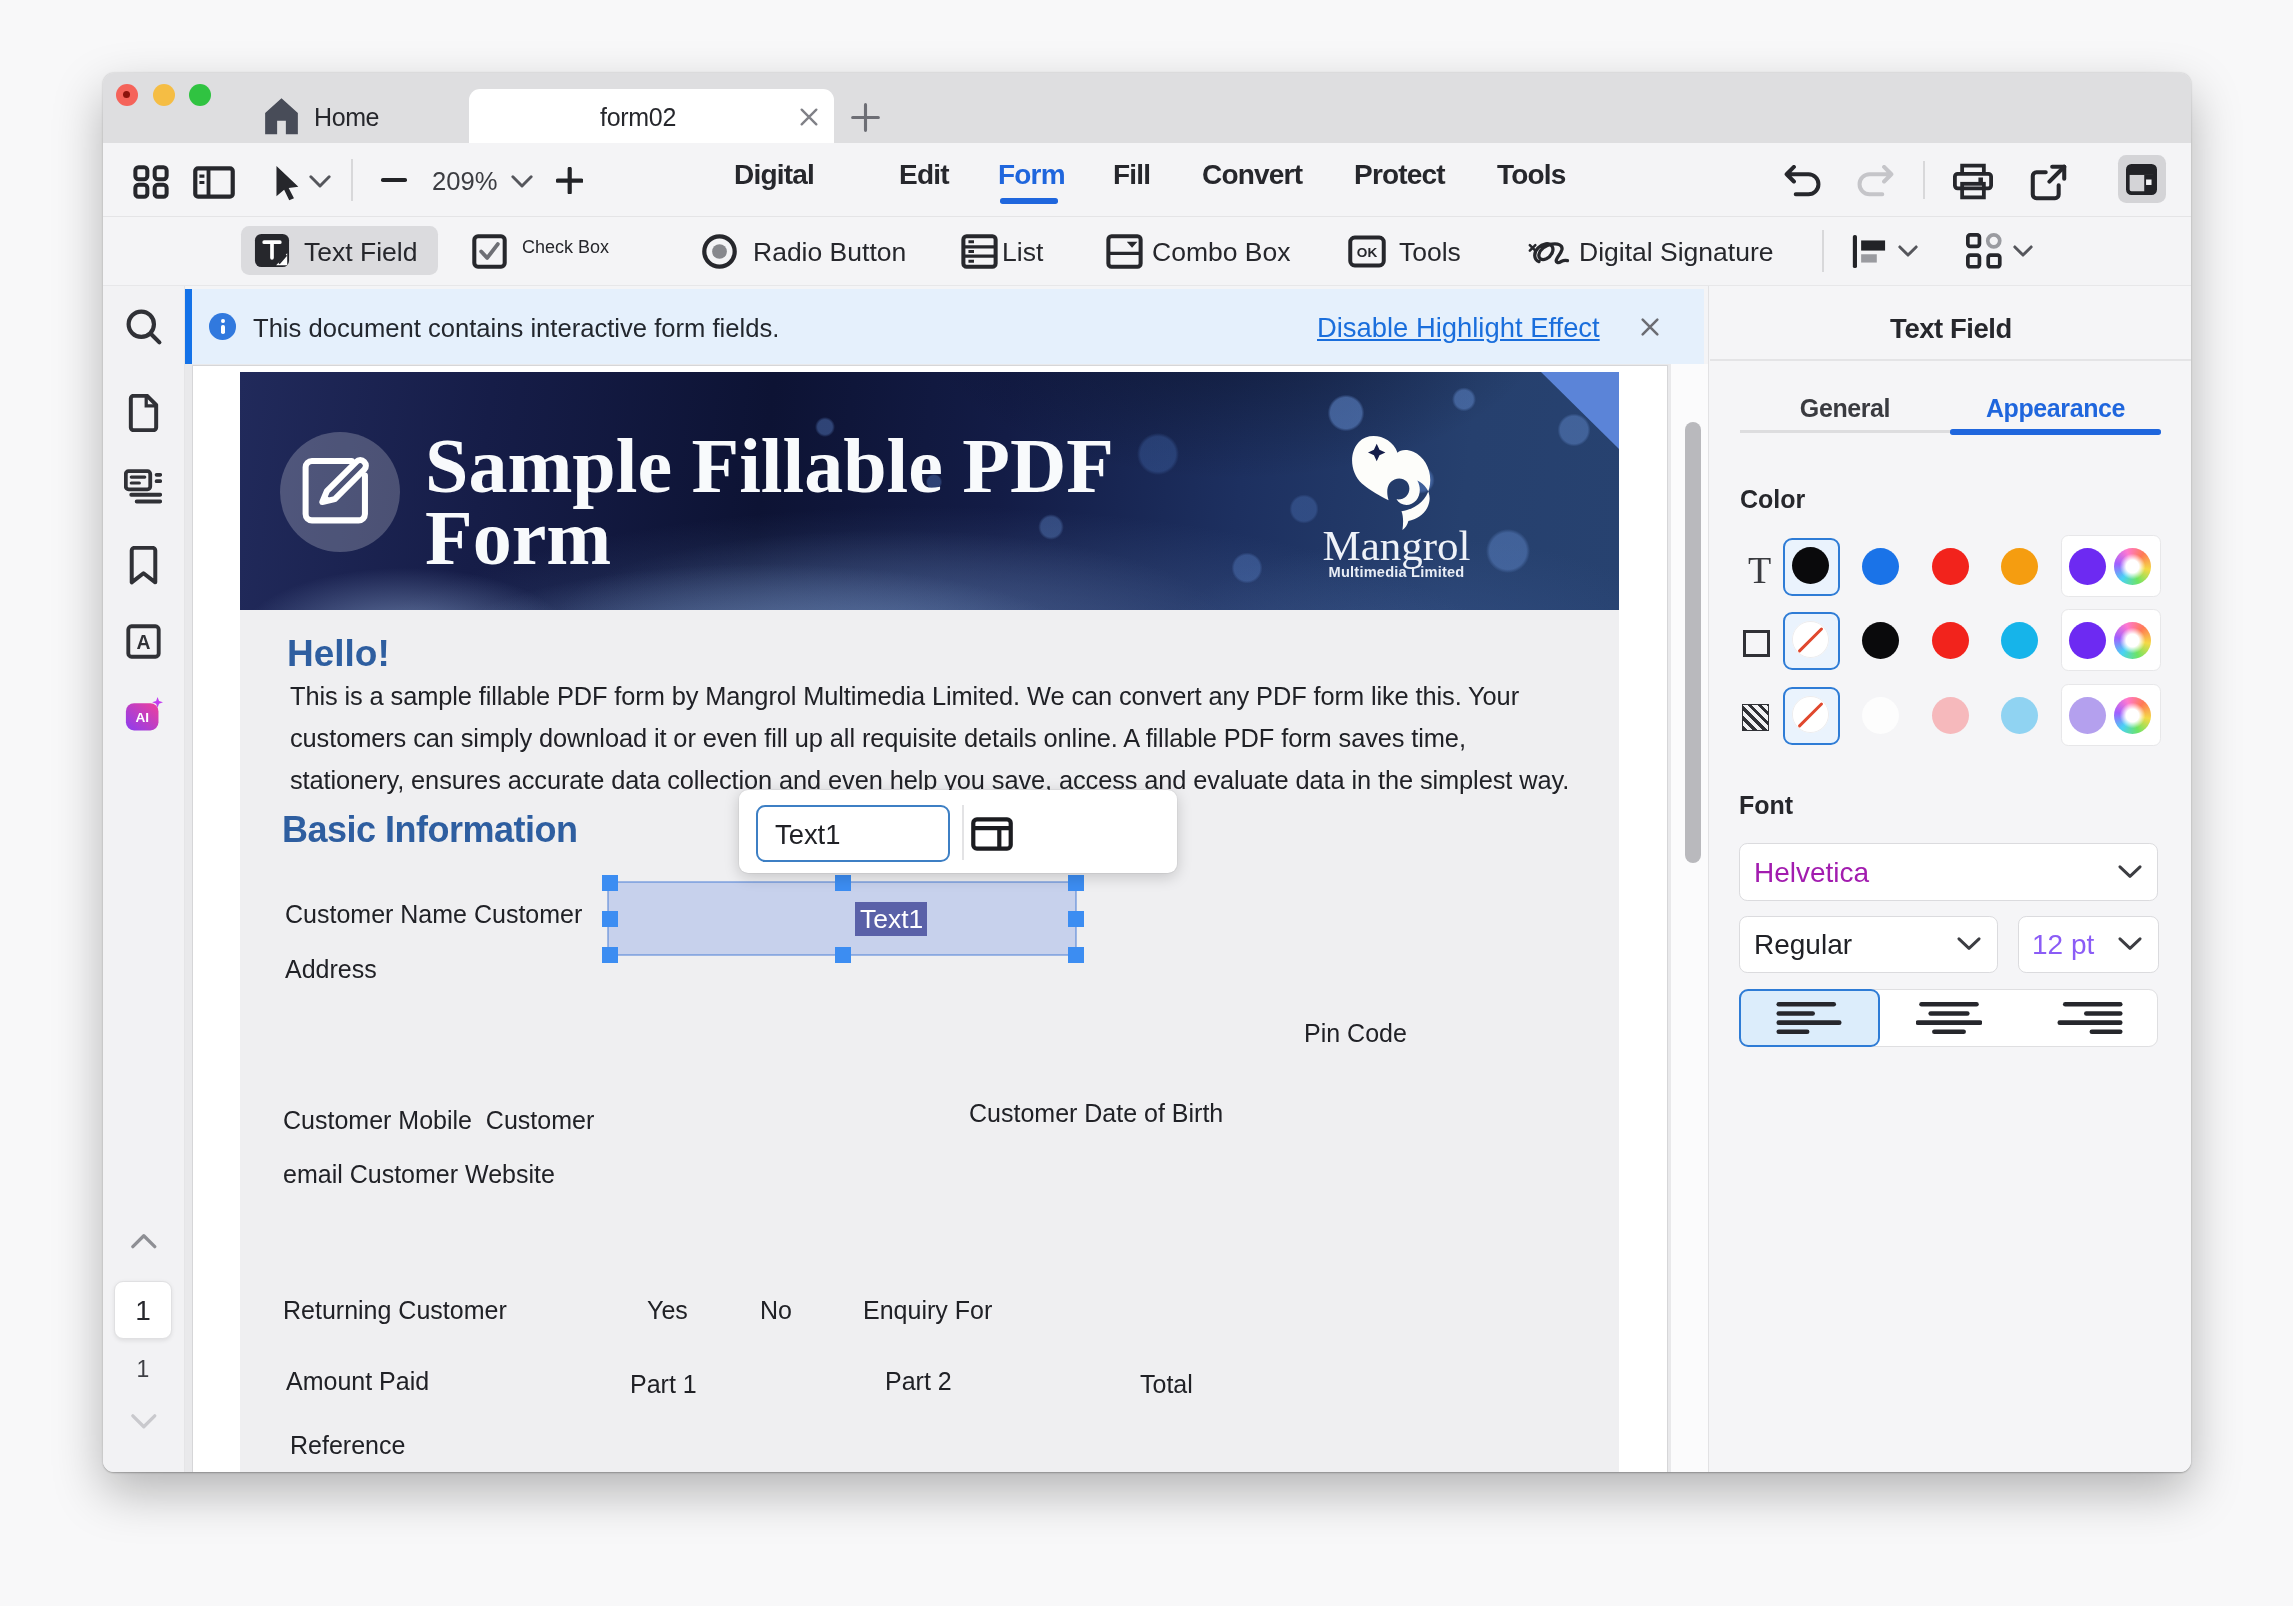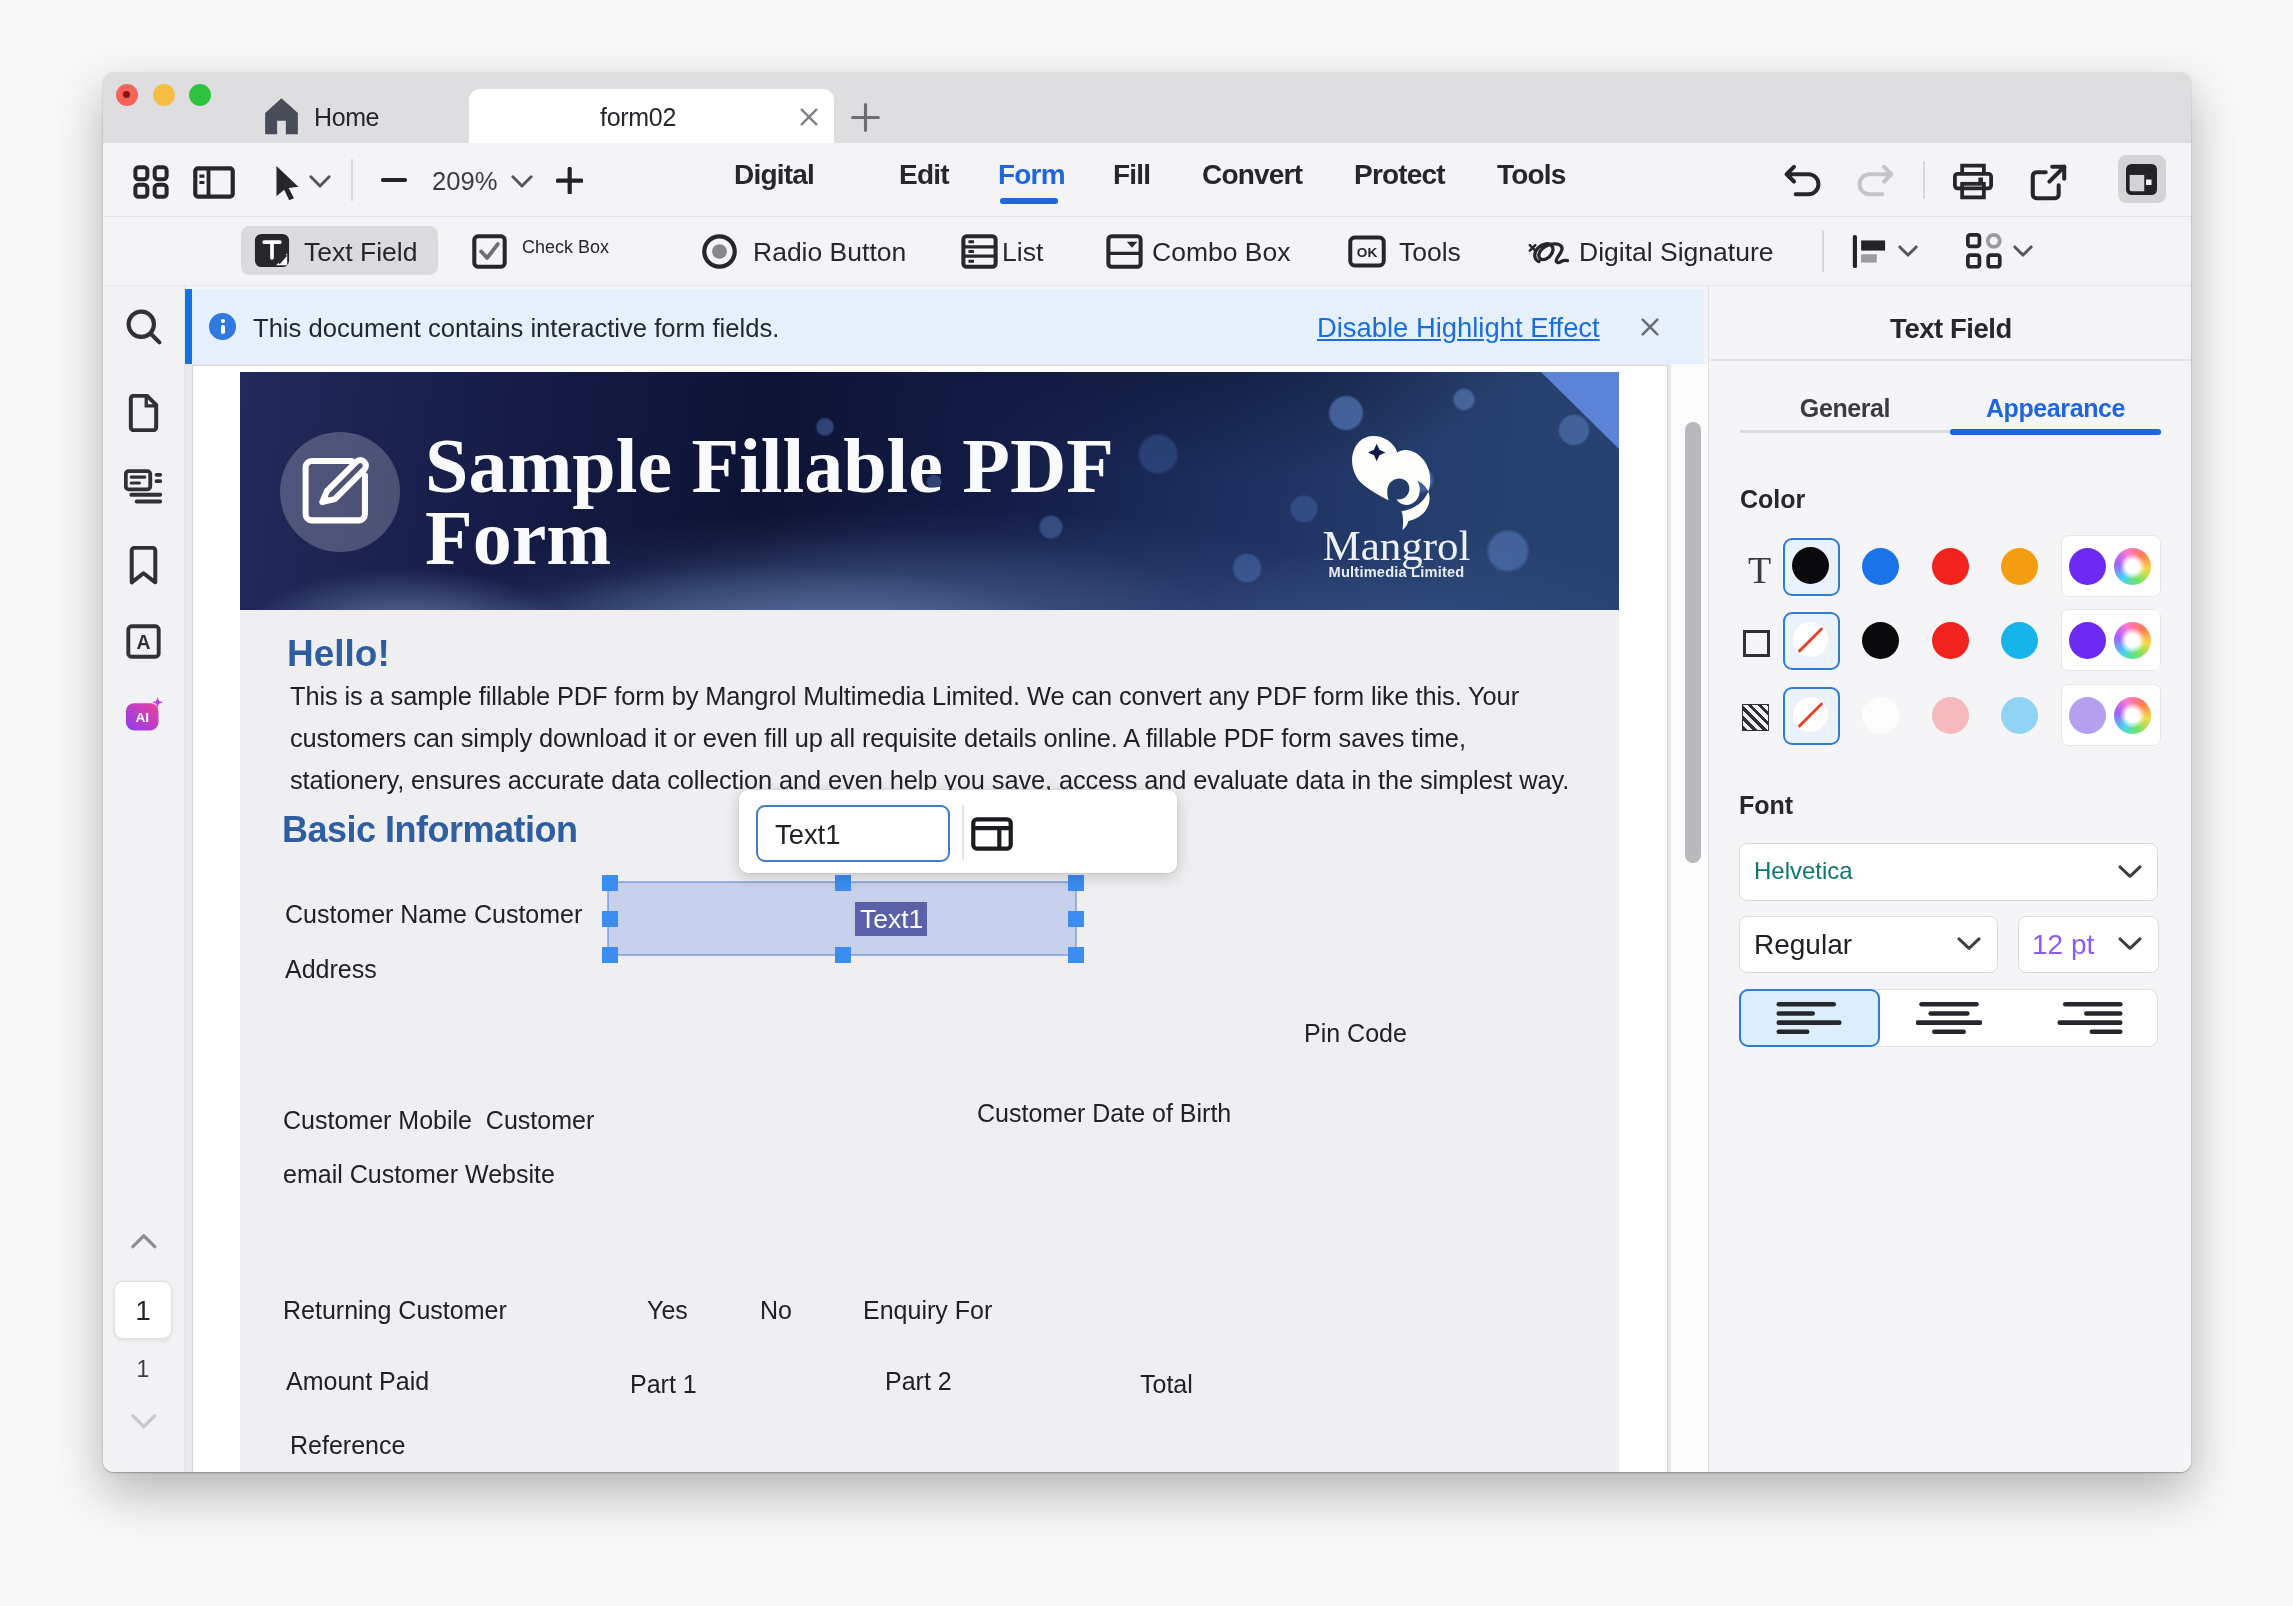--- a/index.html
+++ b/index.html
@@ -277,21 +277,21 @@
     <div class="abs" style="left:992px;top:192px;width:329px;text-align:center;font-size:14.6px;font-weight:700;color:#e8edf5;letter-spacing:0.2px;">Multimedia Limited</div>
   </div>
 
   <div class="abs txt" style="left:287px;top:633px;font-size:37px;font-weight:700;color:#2e5ea0;">Hello!</div>
   <div class="abs txt" style="left:290px;top:675px;font-size:25.4px;line-height:42px;color:#202126;letter-spacing:-0.1px;">This is a sample fillable PDF form by Mangrol Multimedia Limited. We can convert any PDF form like this. Your<br>customers can simply download it or even fill up all requisite details online. A fillable PDF form saves time,<br>stationery, ensures accurate data collection and even help you save, access and evaluate data in the simplest way.</div>
   <div class="abs txt" style="left:282px;top:809px;font-size:36px;font-weight:700;color:#2e5ea0;letter-spacing:-0.5px;">Basic Information</div>
   <div class="abs txt" style="left:285px;top:900px;font-size:25px;color:#202126;">Customer Name Customer</div>
   <div class="abs txt" style="left:285px;top:955px;font-size:25px;color:#202126;">Address</div>
   <div class="abs txt" style="left:1304px;top:1019px;font-size:25px;color:#202126;">Pin Code</div>
   <div class="abs txt" style="left:283px;top:1106px;font-size:25px;color:#202126;">Customer Mobile&nbsp; Customer</div>
-  <div class="abs txt" style="left:969px;top:1099px;font-size:25px;color:#202126;margin-left:8px;">Customer Date of Birth</div>
+  <div class="abs txt" style="left:969px;top:1099px;font-size:25px;color:#202126;">Customer Date of Birth</div>
   <div class="abs txt" style="left:283px;top:1160px;font-size:25px;color:#202126;">email Customer Website</div>
   <div class="abs txt" style="left:283px;top:1296px;font-size:25px;color:#202126;">Returning Customer</div>
   <div class="abs txt" style="left:647px;top:1296px;font-size:25px;color:#202126;">Yes</div>
   <div class="abs txt" style="left:760px;top:1296px;font-size:25px;color:#202126;text-align:right;">No</div>
   <div class="abs txt" style="left:863px;top:1296px;font-size:25px;color:#202126;">Enquiry For</div>
   <div class="abs txt" style="left:286px;top:1367px;font-size:25px;color:#202126;">Amount Paid</div>
   <div class="abs txt" style="left:630px;top:1370px;font-size:25px;color:#202126;">Part 1</div>
   <div class="abs txt" style="left:885px;top:1367px;font-size:25px;color:#202126;">Part 2</div>
   <div class="abs txt" style="left:1140px;top:1370px;font-size:25px;color:#202126;">Total</div>
   <div class="abs txt" style="left:290px;top:1431px;font-size:25px;color:#202126;">Reference</div>
@@ -351,21 +351,21 @@
   <div class="abs selbox" style="left:1783px;top:687px;"></div>
   <div class="abs cir none" style="left:1792px;top:696px;"></div>
   <div class="abs cir" style="left:1862px;top:697px;background:#fdfdfd;"></div>
   <div class="abs cir" style="left:1932px;top:697px;background:#f6b9bc;"></div>
   <div class="abs cir" style="left:2001px;top:697px;background:#90d3f2;"></div>
   <div class="abs wrect" style="left:2061px;top:684px;"></div>
   <div class="abs cir" style="left:2069px;top:697px;background:#b4a0ee;"></div>
   <div class="abs cir rainbow" style="left:2114px;top:697px;"></div>
   <div class="abs txt" style="left:1739px;top:791px;font-size:25px;font-weight:700;">Font</div>
   <div class="abs" style="left:1739px;top:843px;width:419px;height:58px;background:#fff;border:1.8px solid #dbdbde;border-radius:8.2px;"></div>
-  <div class="abs txt" style="left:1754px;top:857px;font-size:24px;color:#0f766e;text-align:center;">Helvetica</div>
+  <div class="abs txt" style="left:1754px;top:857px;font-size:28px;color:#a21caf;text-align:center;">Helvetica</div>
   <svg class="abs" style="left:2118px;top:865px;" width="24" height="13.7" viewBox="0 0 26 15">
         <path d="M2 2 L13 12.5 L24 2" fill="none" stroke="#3c3d42" stroke-width="3.2" stroke-linecap="round" stroke-linejoin="round"></path>
       </svg>
   <div class="abs" style="left:1739px;top:916px;width:259px;height:57px;background:#fff;border:1.8px solid #dbdbde;border-radius:8.2px;"></div>
   <div class="abs txt" style="left:1754px;top:929px;font-size:28px;color:#202126;">Regular</div>
   <svg class="abs" style="left:1957px;top:937px;" width="24" height="13.7" viewBox="0 0 26 15">
         <path d="M2 2 L13 12.5 L24 2" fill="none" stroke="#3c3d42" stroke-width="3.2" stroke-linecap="round" stroke-linejoin="round"></path>
       </svg>
   <div class="abs" style="left:2018px;top:916px;width:141px;height:57px;background:#fff;border:1.8px solid #dbdbde;border-radius:8.2px;"></div>
   <div class="abs txt" style="left:2032px;top:929px;font-size:28px;color:#8b5cf6;">12 pt</div>

